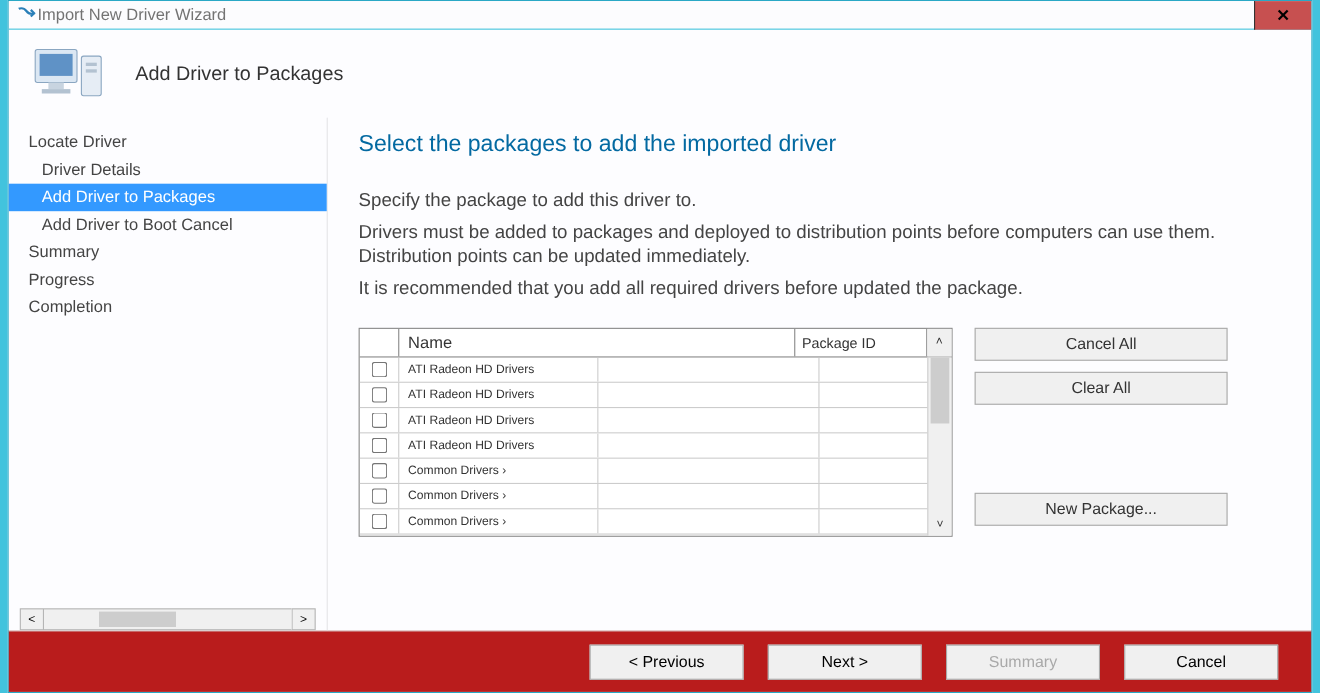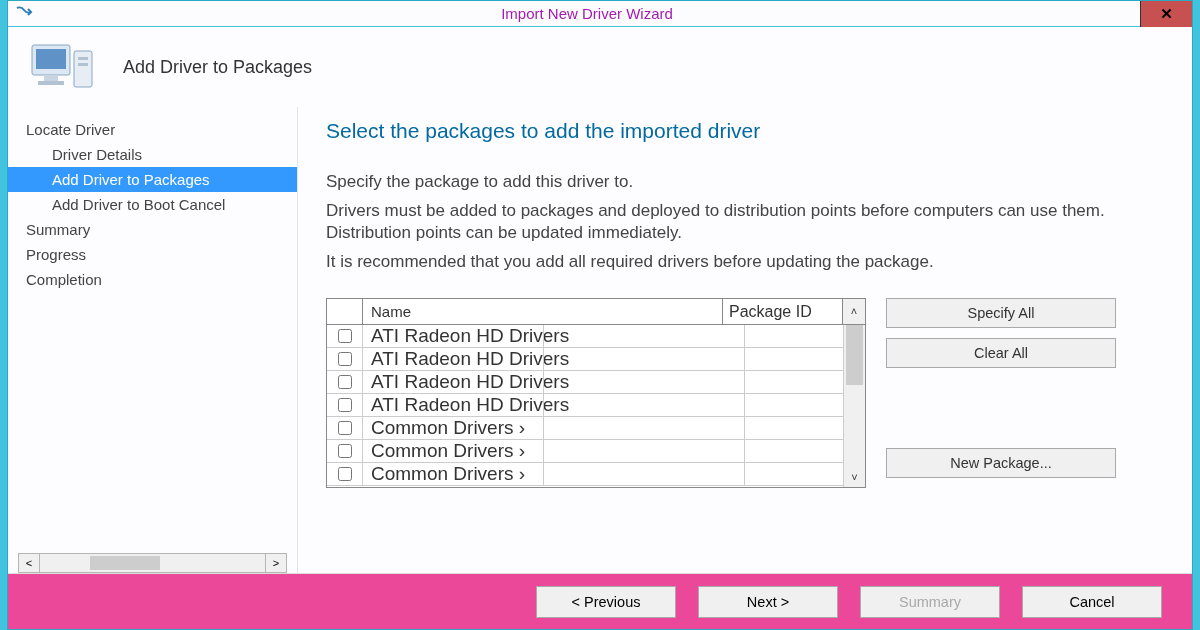--- a/index.html
+++ b/index.html
@@ -1,68 +1,68 @@
 <!DOCTYPE html>
 <html><head>
 <meta charset="utf-8">
 <style>
   * { box-sizing: border-box; margin: 0; padding: 0; font-family: "Segoe UI", Tahoma, sans-serif; }
   body { background: #42c3dd; width: 1200px; height: 630px; overflow: hidden; }
   .window { position: absolute; left: 7px; top: 0; width: 1186px; height: 630px; background: #fcfcfe; border: 1px solid #2aa8c5; }
   .titlebar { height: 26px; background: #fcfcfe; display: flex; align-items: center; position: relative; border-bottom: 1px solid #42c3dd; }
   .titlebar-icon { width: 20px; height: 20px; margin-left: 6px; }
-  .titlebar-title { flex: 1; text-align: center; font-size: 15px; color: #a21caf; }
+  .titlebar-title { flex: 1; font-size: 15px; color: #737373; }
   .close-btn { width: 52px; height: 26px; background: #c75050; color: #000; font-weight: bold; font-size: 15px; display: flex; align-items: center; justify-content: center; cursor: pointer; border-left:1px solid #333; }
 
   .header-area { height: 80px; display:flex; align-items:center; padding-left:20px; background:#fdfdff; }
   .computer-icon { width: 70px; height: 60px; margin-right: 25px; }
   .header-title { font-size: 18px; color:#333; }
 
   .body-area { display:flex; height: calc(100% - 26px - 80px - 56px); }
   .sidebar { width: 290px; padding: 10px 0 0 0; border-right:1px solid #e5e5e8; background:#fdfdff; position:relative; }
   .step { font-size: 15px; color:#444; padding: 4px 0 4px 18px; cursor:pointer; white-space: nowrap; overflow:hidden; }
-  .substep { padding-left: 44px; }
+  .substep { padding-left: 30px; }
   .step.selected { background:#3399ff; color:#fff; }
   .sidebar-hscroll { position:absolute; bottom:0; left:10px; right:10px; height:20px; display:flex; align-items:center; }
   .sb-btn { width:22px; height:20px; background:#f0f0f0; border:1px solid #b5b5b5; font-size:11px; text-align:center; line-height:18px; cursor:pointer; }
   .sb-track { flex:1; height:20px; background:#f0f0f0; border-top:1px solid #b5b5b5;border-bottom:1px solid #b5b5b5; position:relative;}
   .sb-thumb { position:absolute; left:50px; width:70px; top:2px; bottom:2px; background:#cdcdcd; }
 
   .content { flex:1; padding: 12px 28px 10px 28px; color:#333; background:#fdfdff; overflow:hidden; }
   .content-title { color:#0369a1; font-size: 21px; font-weight:400; margin-bottom: 28px; }
   .content-desc { font-size: 17px; color:#444; margin-bottom: 8px; line-height:1.25; }
   .content-desc + .content-desc { margin-top: 6px; }
 
   .table-area { display:flex; margin-top: 26px; }
   .grid { border:1px solid #888; width: 540px; height: 190px; position:relative; background:#fff; }
   .grid-head { display:flex; height:26px; border-bottom:1px solid #888; }
   .gh-check { width:36px; border-right:1px solid #888; }
   .gh-name { flex:1; border-right:1px solid #888; padding-left:8px; font-size:15px; display:flex; align-items:center; }
-  .gh-pkg { width:120px; border-right:1px solid #888; padding-left:6px; font-size:16px; display:flex; align-items:center; }
+  .gh-pkg { width:120px; border-right:1px solid #888; padding-left:6px; font-size:13px; display:flex; align-items:center; }
   .gh-scroll { width:22px; background:#f0f0f0; font-size:11px; text-align:center; line-height:24px;}
   .grid-body { height: calc(100% - 26px); overflow:hidden; }
   .grid-rows { height:100%; }
   .grow { display:flex; height:23px; border-bottom:1px solid #ccc; }
   .gc-check { width:36px; border-right:1px solid #ccc; display:flex; align-items:center; justify-content:center; }
   .gc-check input { width:14px; height:14px; }
-  .gc-name { flex:1; border-right:1px solid #ccc; padding-left:8px; font-size:19px; display:flex; align-items:center; overflow:hidden; white-space:nowrap; position:relative; }
+  .gc-name { flex:1; border-right:1px solid #ccc; padding-left:8px; font-size:11px; display:flex; align-items:center; overflow:hidden; white-space:nowrap; position:relative; }
   .gc-name::after { content:""; position:absolute; right:200px; top:0; bottom:0; width:1px; background:#ccc; }
   .gc-pkg { width:120px; padding-left:6px; font-size:14px; display:flex; align-items:center; }
   .grid-vscroll { position:absolute; right:0; top:26px; bottom:0; width:22px; background:#f0f0f0; border-left:1px solid #ccc; display:flex; flex-direction:column; }
   .vs-track { flex:1; position:relative; }
   .vs-thumb { position:absolute; left:2px; right:2px; top:0; height:60px; background:#cdcdcd; }
   .vs-btn { height:20px; font-size:11px; text-align:center; line-height:20px; cursor:pointer; }
 
   .side-buttons { margin-left: 20px; display:flex; flex-direction:column; width: 230px; height:190px; }
   .side-buttons .btn { margin-bottom:10px; }
   .side-buttons .spacer { flex:1; }
   .btn { height:30px; background:#f0f0f0; border:1px solid #a9a9a9; font-size:14.5px; cursor:pointer; display:flex; align-items:center; justify-content:center; padding:0 10px; }
   .btn.disabled { color:#a9a9a9; cursor:default; }
 
-  .footer { height:56px; border-top:1px solid #ddd; display:flex; align-items:center; justify-content:flex-end; gap:22px; padding-right:30px; background:#ec4899; }
+  .footer { height:56px; border-top:1px solid #ddd; display:flex; align-items:center; justify-content:flex-end; gap:22px; padding-right:30px; background:#b91c1c; }
   .footer .btn { width:140px; height:32px; }
 </style>
 </head>
 <body>
 
 <div class="window">
 
   <div class="titlebar">
     <svg class="titlebar-icon" viewBox="0 0 20 20">
       <path d="M3 4 C3 4 7 2 10 6 C13 10 17 8 17 8" stroke="#2a7fb8" stroke-width="2" fill="none"></path>
@@ -105,21 +105,21 @@
             <div class="sb-thumb"></div>
           </div>
         <div class="sb-btn">&gt;</div>
       </div>
     </div>
 
     <div class="content">
       <div class="content-title">Select the packages to add the imported driver</div>
       <div class="content-desc">Specify the package to add this driver to.</div>
       <div class="content-desc">Drivers must be added to packages and deployed to distribution points before computers can use them.  Distribution points can be updated immediately.</div>
-      <div class="content-desc">It is recommended that you add all required drivers before updating the package.</div>
+      <div class="content-desc">It is recommended that you add all required drivers before updated the package.</div>
 
       <div class="table-area">
         <div class="grid">
           <div class="grid-head">
             <div class="gh-check"></div>
             <div class="gh-name">Name</div>
             <div class="gh-pkg">Package ID</div>
             <div class="gh-scroll">˄</div>
           </div>
           <div class="grid-body">
@@ -176,21 +176,21 @@
               </div>
           </div>
           <div class="grid-vscroll">
             <div class="vs-track">
                 <div class="vs-thumb"></div>
               </div>
             <div class="vs-btn">˅</div>
           </div>
         </div>
         <div class="side-buttons">
-          <div class="btn">Specify All</div>
+          <div class="btn">Cancel All</div>
           <div class="btn">Clear All</div>
           <div class="spacer"></div>
           <div class="btn">New Package...</div>
         </div>
       </div>
     </div>
 
   </div>
 
   <div class="footer">

